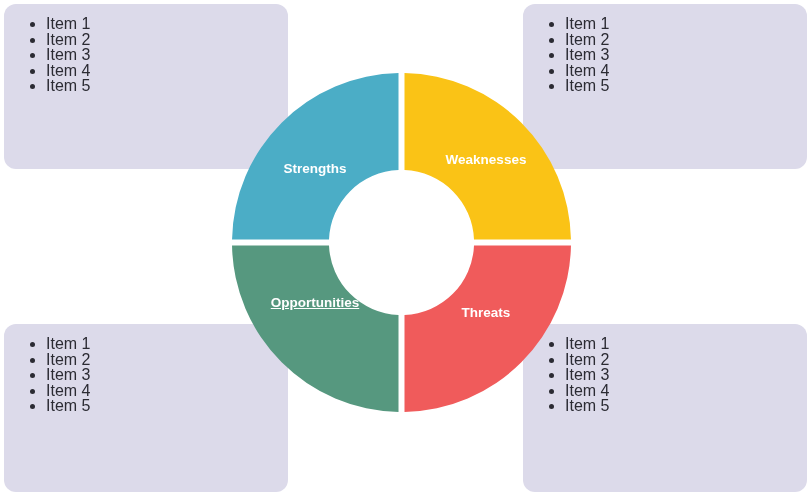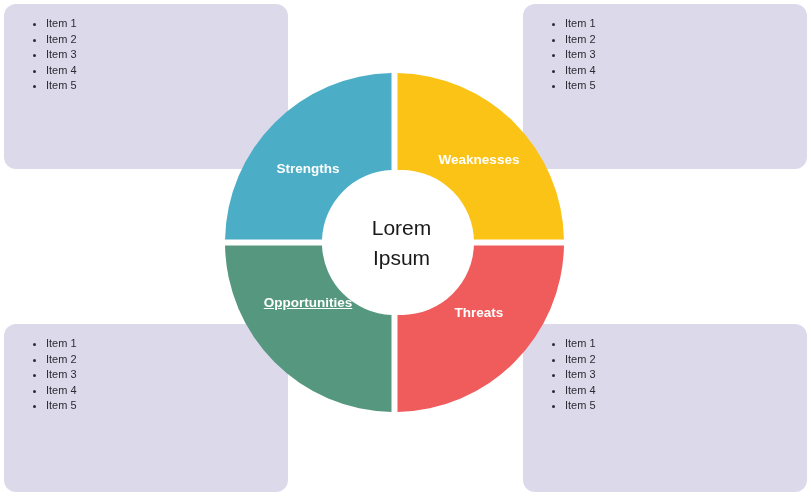--- a/index.html
+++ b/index.html
@@ -32,31 +32,31 @@
   .panel-bl { left: 4px;   top: 324px; width: 284px; height: 168px; }
   .panel-br { left: 523px; top: 324px; width: 284px; height: 168px; }
 
   .panel ul {
     margin: 0;
     padding: 12px 0 0 42px;
     list-style-type: disc;
   }
   .panel-bl ul, .panel-br ul { padding-top: 12px; }
   .panel li {
-    font-size: 11px;
+    font-size: 16px;
     line-height: 15.6px;
     color: #2b2b33;
     padding: 0;
     margin: 0;
   }
 
   
   #donut {
     position: absolute;
-    left: 225px;
+    left: 232px;
     top: 73px;
     width: 339px;
     height: 339px;
   }
   #donut svg { display: block; }
 
   .seg-label {
     position: absolute;
     width: 92px;
     text-align: center;
@@ -161,17 +161,14 @@
                A 72.5 72.5 0 0 0 242.0 172.5
                Z" fill="#f05b5b"></path>
     </svg>
 
     <div class="seg-label label-strengths">Strengths</div>
     <div class="seg-label label-weaknesses">Weaknesses</div>
     <div class="seg-label label-opportunities">Opportunities</div>
     <div class="seg-label label-threats">Threats</div>
   </div>
 
-  <div id="center-hub">
-    <div class="hub-text">Lorem Ipsum</div>
-  </div>
 
 </div>
 
 </body></html>

